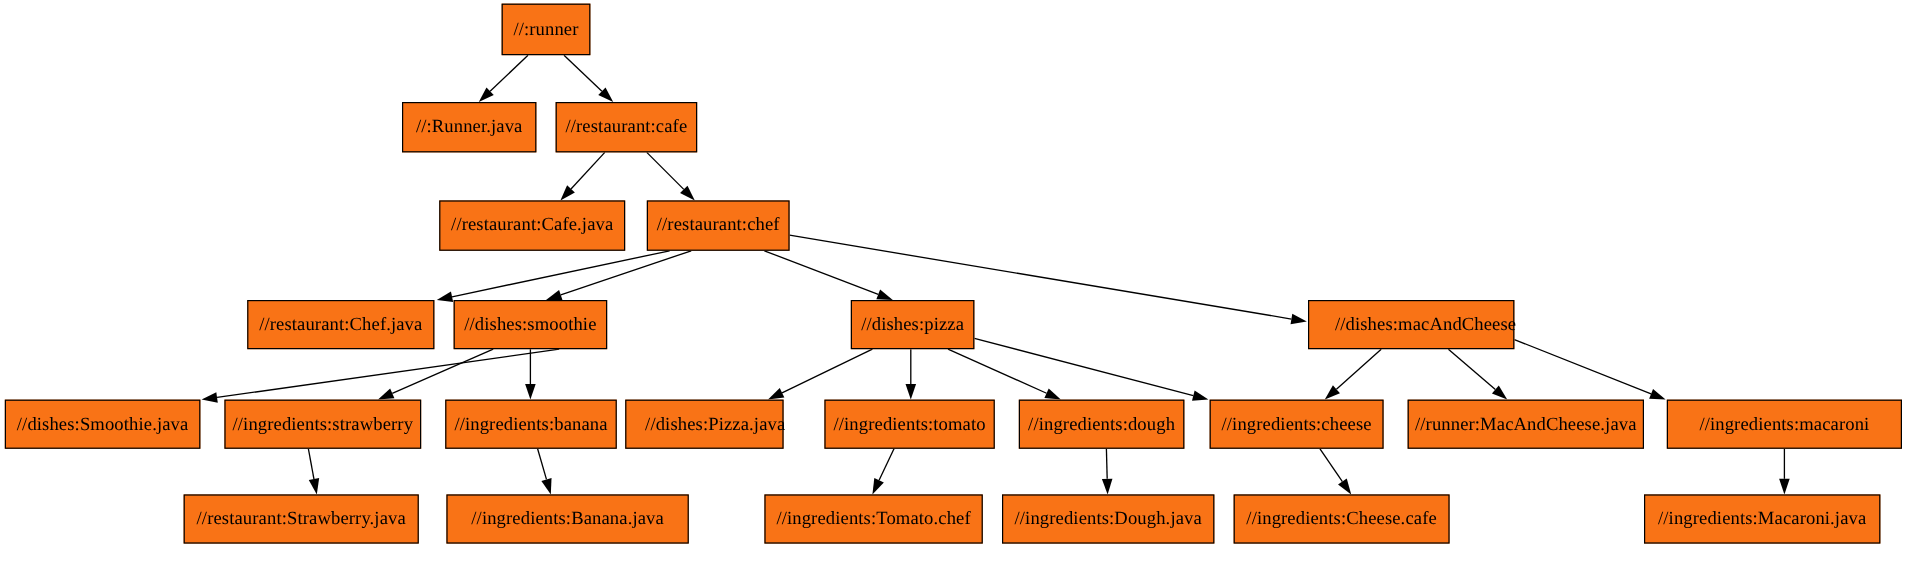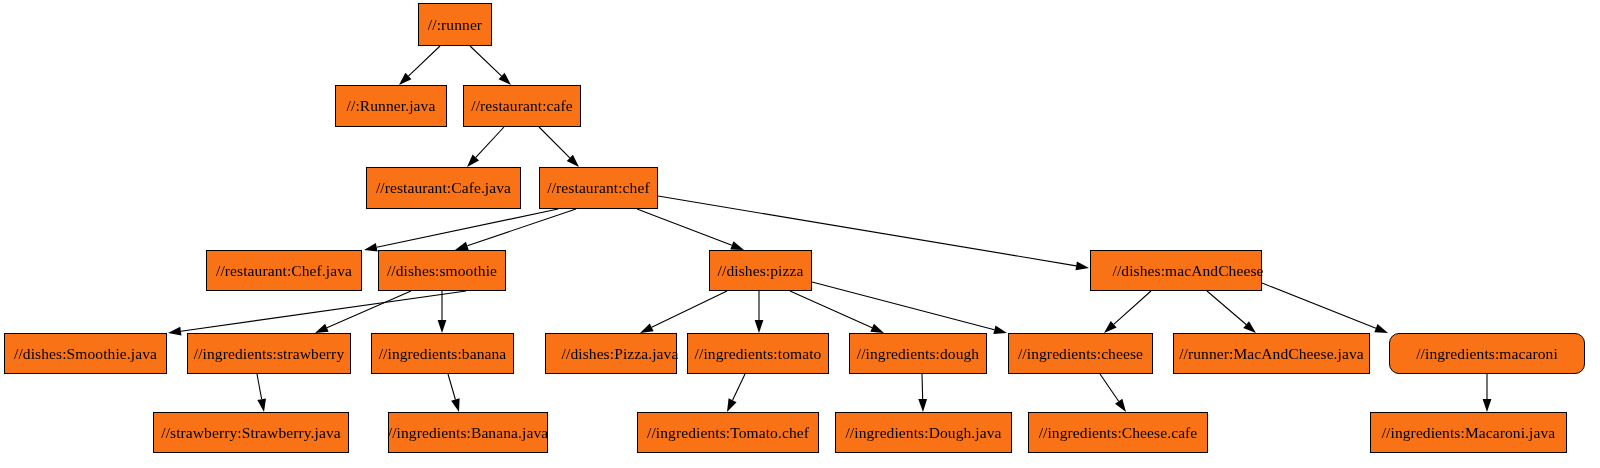--- a/index.html
+++ b/index.html
@@ -177,42 +177,42 @@
     </div>
     <div class="node-box" style="left: 4px; top: 333px; width: 163px; height: 41px;">
       <span>//dishes:Smoothie.java</span>
     </div>
     <div class="node-box" style="left: 187px; top: 333px; width: 164px; height: 41px;">
       <span>//ingredients:strawberry</span>
     </div>
     <div class="node-box" style="left: 371px; top: 333px; width: 143px; height: 41px;">
       <span>//ingredients:banana</span>
     </div>
-    <div class="node-box" style="left: 545px; top: 333px; width: 132px; height: 41px; padding-left: 18px;">
+    <div class="node-box" style="left: 521px; top: 333px; width: 132px; height: 41px; padding-left: 18px;">
       <span>//dishes:Pizza.java</span>
     </div>
     <div class="node-box" style="left: 687px; top: 333px; width: 142px; height: 41px;">
       <span>//ingredients:tomato</span>
     </div>
     <div class="node-box" style="left: 849px; top: 333px; width: 138px; height: 41px;">
       <span>//ingredients:dough</span>
     </div>
     <div class="node-box" style="left: 1008px; top: 333px; width: 145px; height: 41px;">
       <span>//ingredients:cheese</span>
     </div>
     <div class="node-box" style="left: 1173px; top: 333px; width: 197px; height: 41px;">
       <span>//runner:MacAndCheese.java</span>
     </div>
-    <div class="node-box" style="left: 1389px; top: 333px; width: 196px; height: 41px; border-radius: 10px;">
+    <div class="node-box" style="left: 1389px; top: 333px; width: 196px; height: 41px;">
       <span>//ingredients:macaroni</span>
     </div>
     <div class="node-box" style="left: 153px; top: 412px; width: 196px; height: 41px;">
-      <span>//strawberry:Strawberry.java</span>
-    </div>
-    <div class="node-box" style="left: 388px; top: 412px; width: 160px; height: 41px;">
+      <span>//restaurant:Strawberry.java</span>
+    </div>
+    <div class="node-box" style="left: 372px; top: 412px; width: 202px; height: 41px;">
       <span>//ingredients:Banana.java</span>
     </div>
     <div class="node-box" style="left: 637px; top: 412px; width: 182px; height: 41px;">
       <span>//ingredients:Tomato.chef</span>
     </div>
     <div class="node-box" style="left: 835px; top: 412px; width: 177px; height: 41px;">
       <span>//ingredients:Dough.java</span>
     </div>
     <div class="node-box" style="left: 1028px; top: 412px; width: 180px; height: 41px;">
       <span>//ingredients:Cheese.cafe</span>

